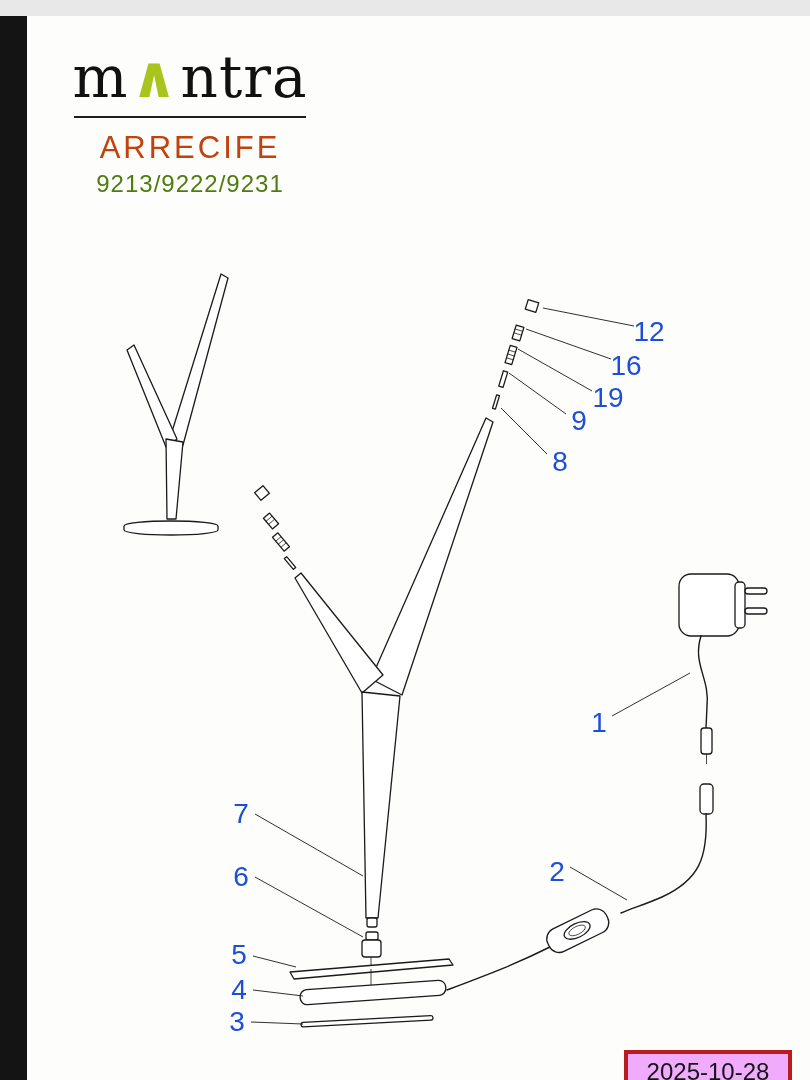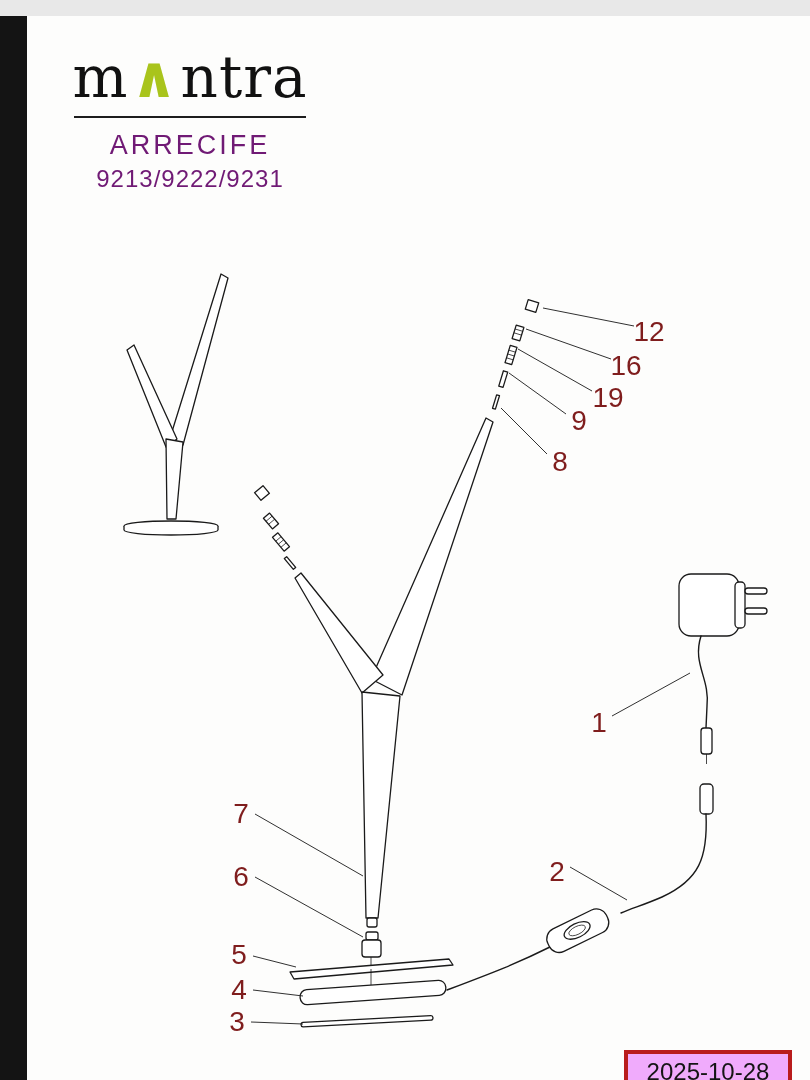--- a/index.html
+++ b/index.html
@@ -6,31 +6,31 @@
   .sheet{
     position:relative;width:810px;height:1080px;margin:16px auto;
     background:#fdfdfc;overflow:hidden;
     font-family:"Liberation Sans",sans-serif;color:#151515;
   }
   .scan-strip{position:absolute;left:0;top:0;width:27px;height:1080px;background:#141414;}
   .brand-block{position:absolute;left:68px;top:30px;width:244px;text-align:center;}
   .logo{font-family:"DejaVu Serif",serif;font-size:58px;line-height:1.1;color:#111;letter-spacing:1px;white-space:nowrap;}
   .logo .caret{font-family:"DejaVu Sans",sans-serif;font-weight:bold;margin:0 2px;}
   .logo-rule{height:2px;background:#1d1d1d;margin:6px 6px 12px 6px;}
-  .product-name{font-size:27px;letter-spacing:3px;color:#701a75;}
-  .product-models{font-size:24px;margin-top:4px;letter-spacing:1px;color:#701a75;}
+  .product-name{font-size:31px;letter-spacing:3px;color:#c2410c;}
+  .product-models{font-size:24px;margin-top:4px;letter-spacing:1px;color:#4d7c0f;}
   .art{position:absolute;left:0;top:0;width:810px;height:1080px;}
   .art *{vector-effect:non-scaling-stroke;}
   .art .part{fill:#ffffff;stroke:#1a1a1a;stroke-width:1.3;stroke-linejoin:round;}
   .art .thin{fill:none;stroke:#1a1a1a;stroke-width:0.8;}
   .art .cable{fill:none;stroke:#1a1a1a;stroke-width:1.4;stroke-linecap:round;}
   .art .leader line{stroke:#1a1a1a;stroke-width:0.9;}
   .callout{
     position:absolute;transform:translate(-50%,-50%);
-    font-size:28px;color:#7f1d1d;line-height:1;white-space:nowrap;
+    font-size:28px;color:#1d4ed8;line-height:1;white-space:nowrap;
   }
   .date-box{
     position:absolute;left:624px;top:1034px;width:160px;height:36px;
     border:4px solid #b91c1c;display:flex;align-items:center;justify-content:center;
     font-size:24px;background:#f0abfc;
   }
 </style>
 </head>
 <body>
 

